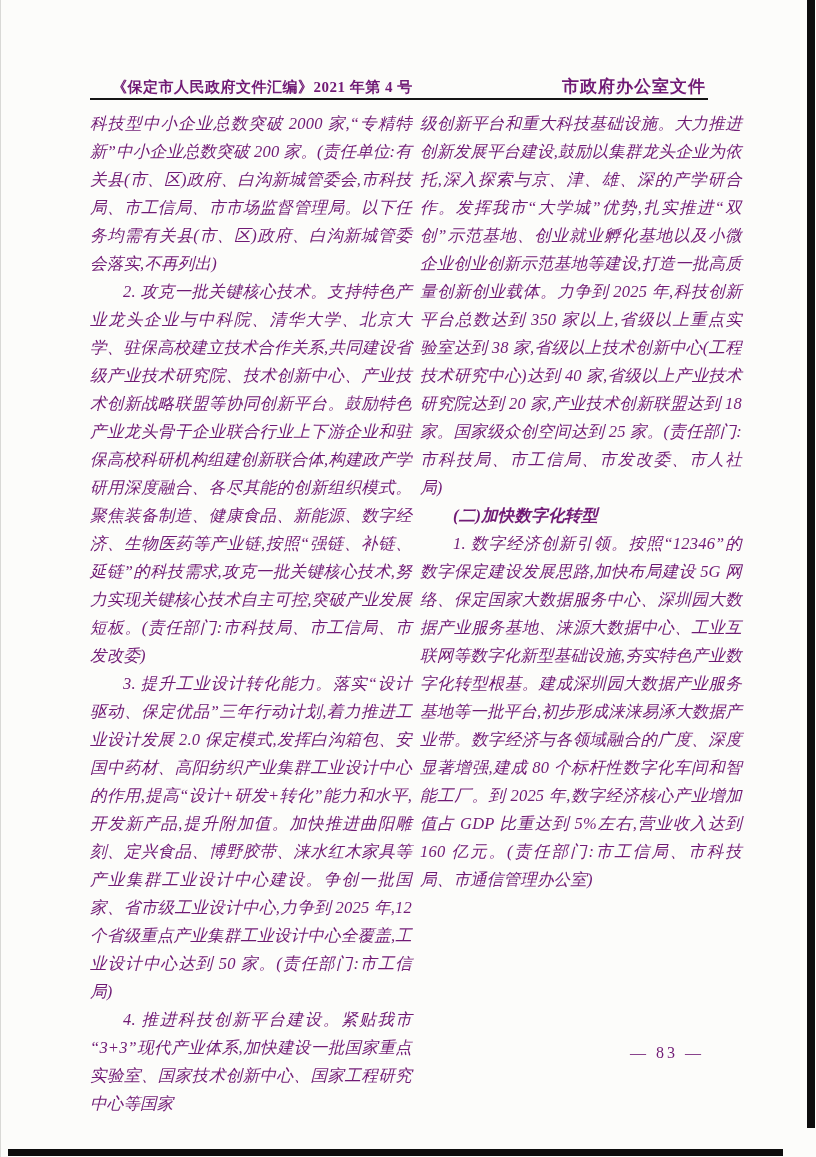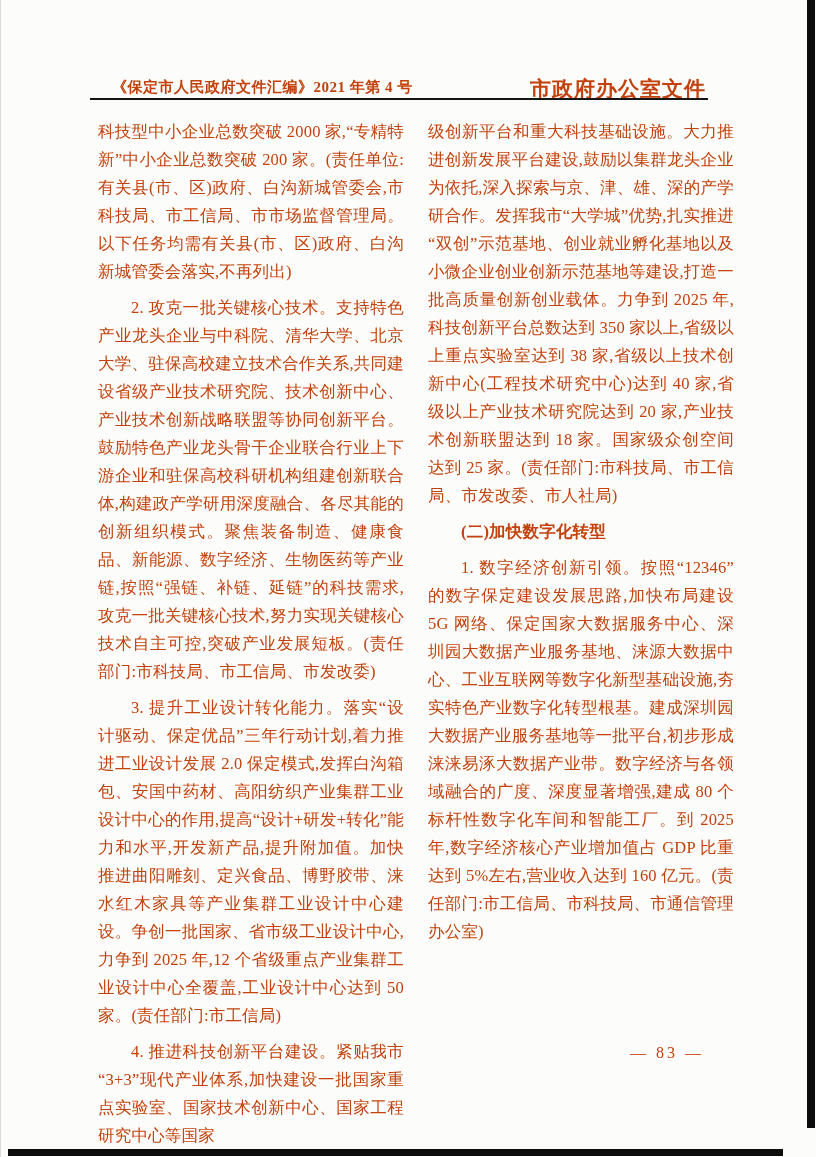--- a/index.html
+++ b/index.html
@@ -1,48 +1,48 @@
 <!DOCTYPE html>
 <html lang="zh"><head>
 <meta charset="utf-8">
 <style>
   html,body { margin:0; padding:0; background:#ffffff; }
   .page {
     position:relative;
     width:816px; height:1157px;
     background:#fcfcfa;
     font-family:"Liberation Serif", serif;
-    color:#c2410c;
+    color:#701a75;
     overflow:hidden;
   }
   
   .header-left {
     position:absolute; left:112px; top:78px;
     font-size:15px; font-weight:700; letter-spacing:0.5px;
     white-space:nowrap;
   }
   .header-right {
     position:absolute; right:110px; top:75px;
-    font-size:21px; font-weight:700;
+    font-size:17px; font-weight:700;
     font-family:"Liberation Sans", sans-serif;
     letter-spacing:1px; white-space:nowrap;
   }
   .header-rule {
     position:absolute; left:90px; top:98px;
     width:618px; height:2px; background:#151515;
   }
   
   .col {
     position:absolute; top:110px; width:322px;
     font-size:16.5px; line-height:28px;
     text-align:justify; letter-spacing:0.2px;
   }
   .col-left  { left:90px;  }
   .col-right { left:420px; }
-  .col p { margin:8px; }
+  .col p { margin:0;font-style:italic; }
   .indent  { text-indent:2em; }
   .heading { text-indent:2em; font-weight:700; }
   
   .page-number {
     position:absolute; left:630px; top:1044px;
     font-size:16px; letter-spacing:3px; white-space:nowrap;
   }
   
   .edge-right  { position:absolute; left:807px; top:0;  width:8px; height:1128px; background:#0d0d0d; }
   .edge-bottom { position:absolute; left:8px; top:1149px; width:775px; height:7px;  background:#0d0d0d; }

